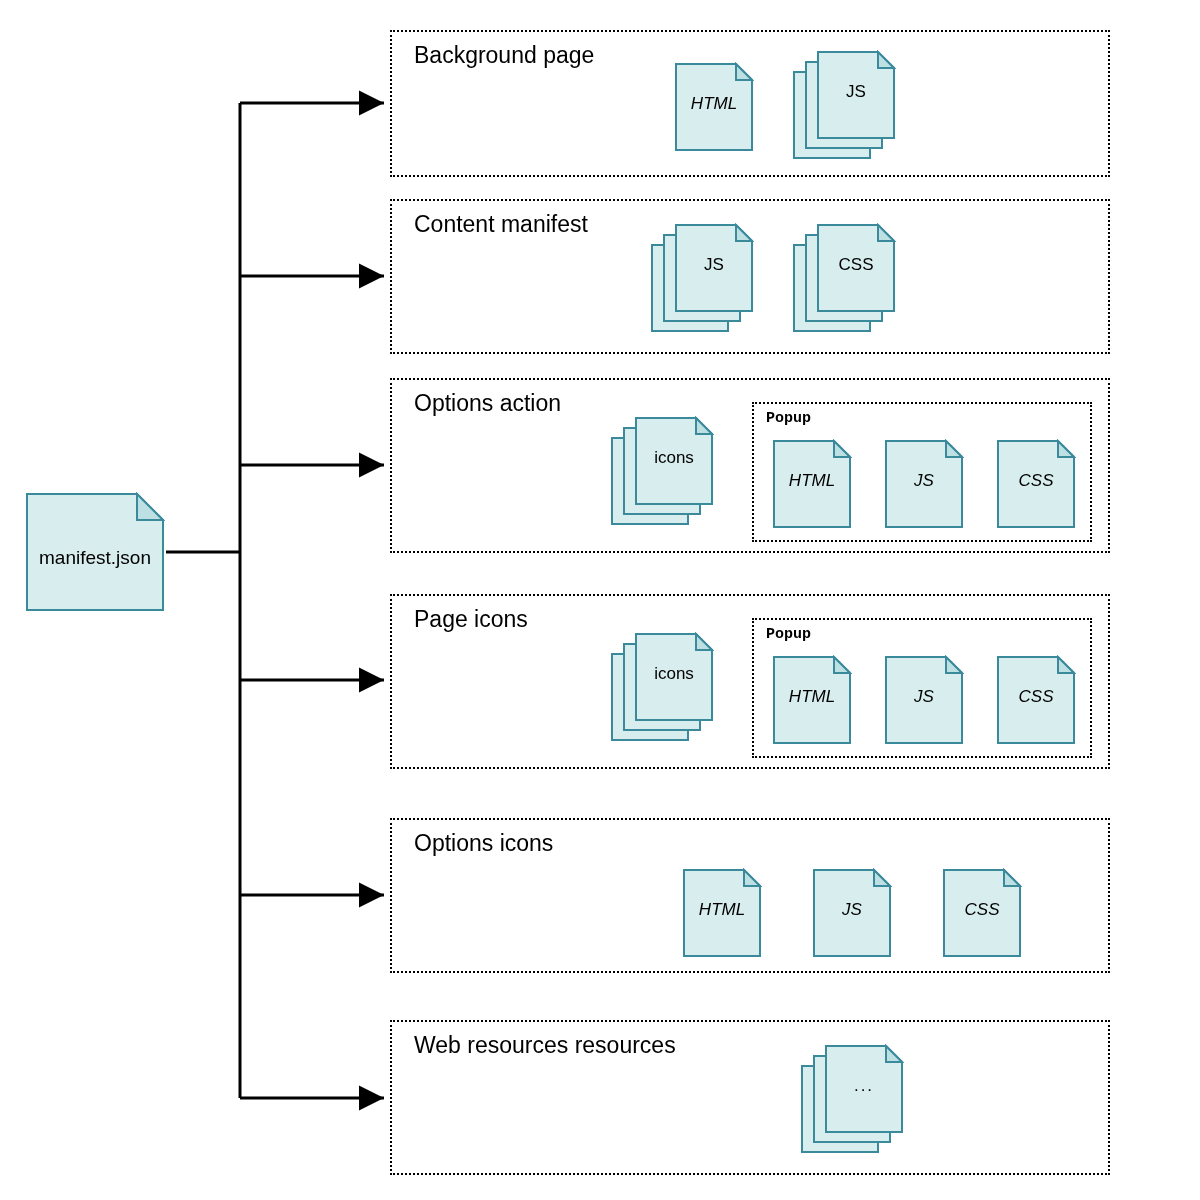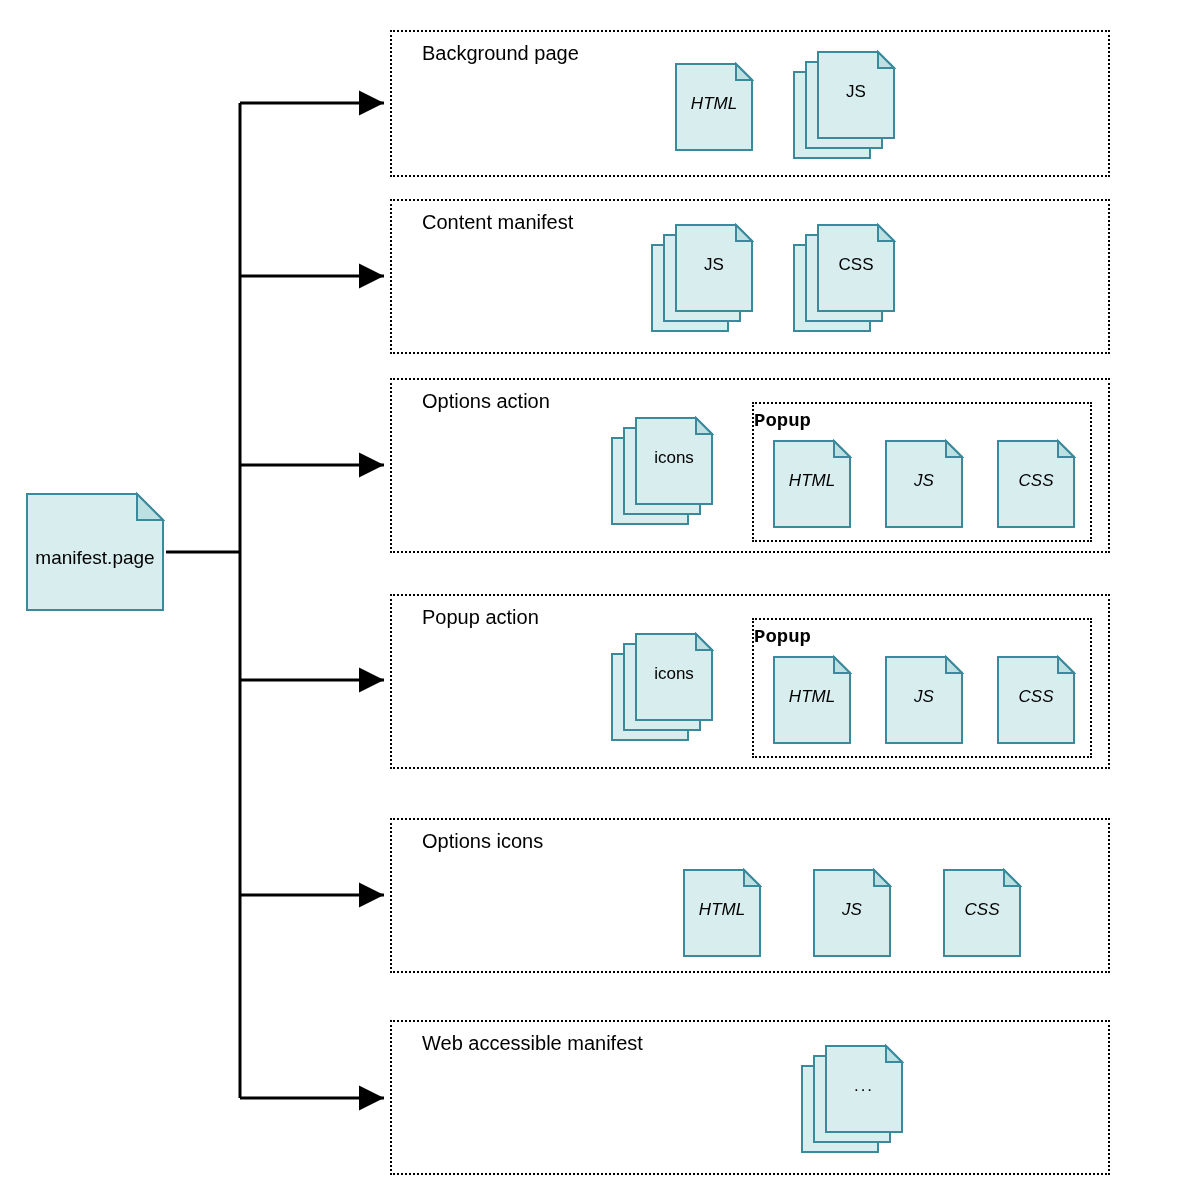--- a/index.html
+++ b/index.html
@@ -52,29 +52,29 @@
   }
 
   
   .dotted-box {
     position: absolute;
     border: 2px dotted #000;
     box-sizing: border-box;
   }
   .box-title {
     position: absolute;
-    left: 30px;
+    left: 22px;
     top: 10px;
-    font-size: 20px;
+    font-size: 23px;
   }
   .popup-title {
     position: absolute;
-    left: 0;
+    left: 12px;
     top: 6px;
-    font-size: 19px;
+    font-size: 15px;
     font-family: "Courier New", monospace;
     font-weight: bold;
   }
 
   
   .manifest-file {
     position: absolute;
   }
   .manifest-file .label {
     position: absolute;
@@ -88,21 +88,21 @@
 </head>
 <body>
 
 <div class="canvas">
 
   <div class="manifest-file" style="left:25px; top:492px; width:140px; height:120px;">
     <svg width="140" height="120" viewBox="0 0 140 120">
       <path d="M2 2 H112 L138 28 V118 H2 Z" fill="#d8edee" stroke="#3a8a9c" stroke-width="2"></path>
       <path d="M112 2 V28 H138 Z" fill="#bde0e3" stroke="#3a8a9c" stroke-width="2"></path>
     </svg>
-    <div class="label">manifest.page</div>
+    <div class="label">manifest.json</div>
   </div>
 
   <svg style="position:absolute; left:0; top:0;" width="1200" height="1200">
     <defs>
       <marker id="arrow" viewBox="0 0 12 12" refX="11" refY="6" markerWidth="10" markerHeight="10" orient="auto">
         <path d="M1 1 L11 6 L1 11 Z" fill="#000"></path>
       </marker>
     </defs>
 
     <line x1="166" y1="552" x2="240" y2="552" stroke="#000" stroke-width="3"></line>
@@ -244,21 +244,21 @@
         <svg width="80" height="90" viewBox="0 0 80 90">
             <path d="M2 2 H62 L78 18 V88 H2 Z" fill="#d8edee" stroke="#3a8a9c" stroke-width="2"></path>
             <path d="M62 2 V18 H78 Z" fill="#bde0e3" stroke="#3a8a9c" stroke-width="2"></path>
           </svg>
         <div class="label">CSS</div>
       </div>
     </div>
   </div>
 
   <div class="dotted-box" style="left:390px; top:594px; width:720px; height:175px;">
-    <div class="box-title">Popup action</div>
+    <div class="box-title">Page icons</div>
 
     <div class="stack" style="left:218px; top:36px; width:105px; height:110px;">
       <div class="file l0">
           <svg width="80" height="90" viewBox="0 0 80 90">
             <path d="M2 2 H62 L78 18 V88 H2 Z" fill="#d8edee" stroke="#3a8a9c" stroke-width="2"></path>
             <path d="M62 2 V18 H78 Z" fill="#bde0e3" stroke="#3a8a9c" stroke-width="2"></path>
           </svg>
         </div>
       <div class="file l1">
           <svg width="80" height="90" viewBox="0 0 80 90">
@@ -320,21 +320,21 @@
     <div class="file" style="left:550px; top:48px;">
       <svg width="80" height="90" viewBox="0 0 80 90">
           <path d="M2 2 H62 L78 18 V88 H2 Z" fill="#d8edee" stroke="#3a8a9c" stroke-width="2"></path>
           <path d="M62 2 V18 H78 Z" fill="#bde0e3" stroke="#3a8a9c" stroke-width="2"></path>
         </svg>
       <div class="label">CSS</div>
     </div>
   </div>
 
   <div class="dotted-box" style="left:390px; top:1020px; width:720px; height:155px;">
-    <div class="box-title">Web accessible manifest</div>
+    <div class="box-title">Web resources resources</div>
     <div class="stack" style="left:408px; top:22px; width:105px; height:110px;">
       <div class="file l0">
           <svg width="80" height="90" viewBox="0 0 80 90">
             <path d="M2 2 H62 L78 18 V88 H2 Z" fill="#d8edee" stroke="#3a8a9c" stroke-width="2"></path>
             <path d="M62 2 V18 H78 Z" fill="#bde0e3" stroke="#3a8a9c" stroke-width="2"></path>
           </svg>
         </div>
       <div class="file l1">
           <svg width="80" height="90" viewBox="0 0 80 90">
             <path d="M2 2 H62 L78 18 V88 H2 Z" fill="#d8edee" stroke="#3a8a9c" stroke-width="2"></path>

